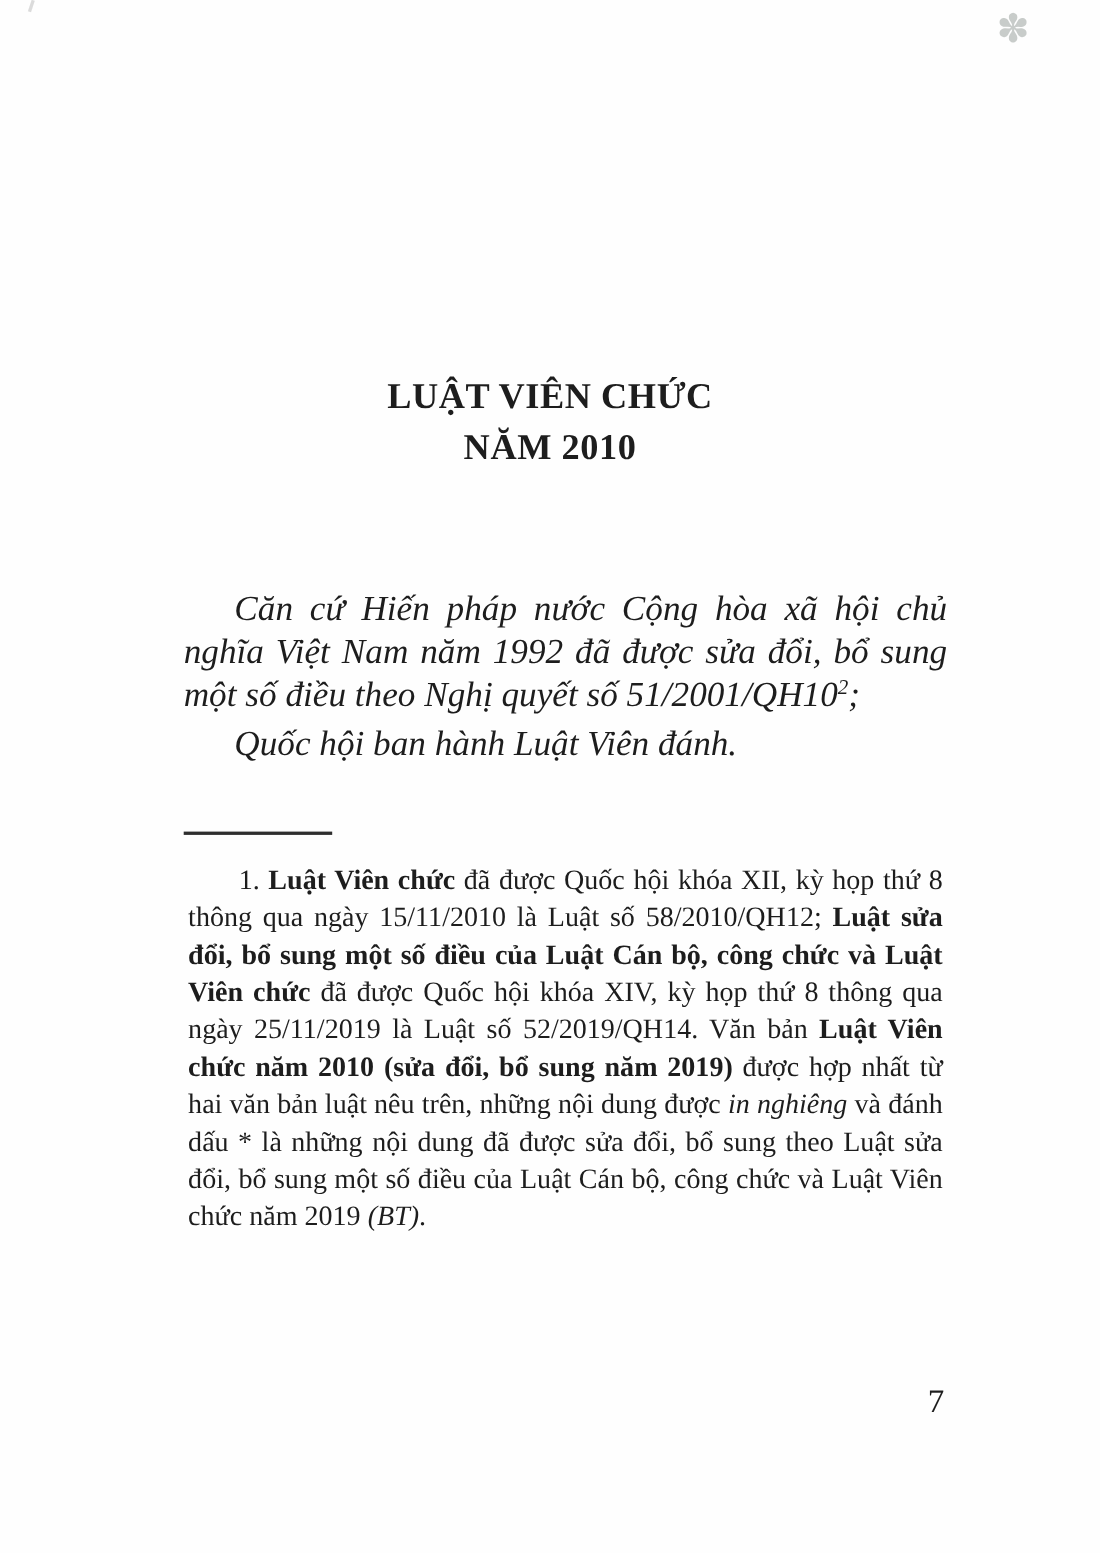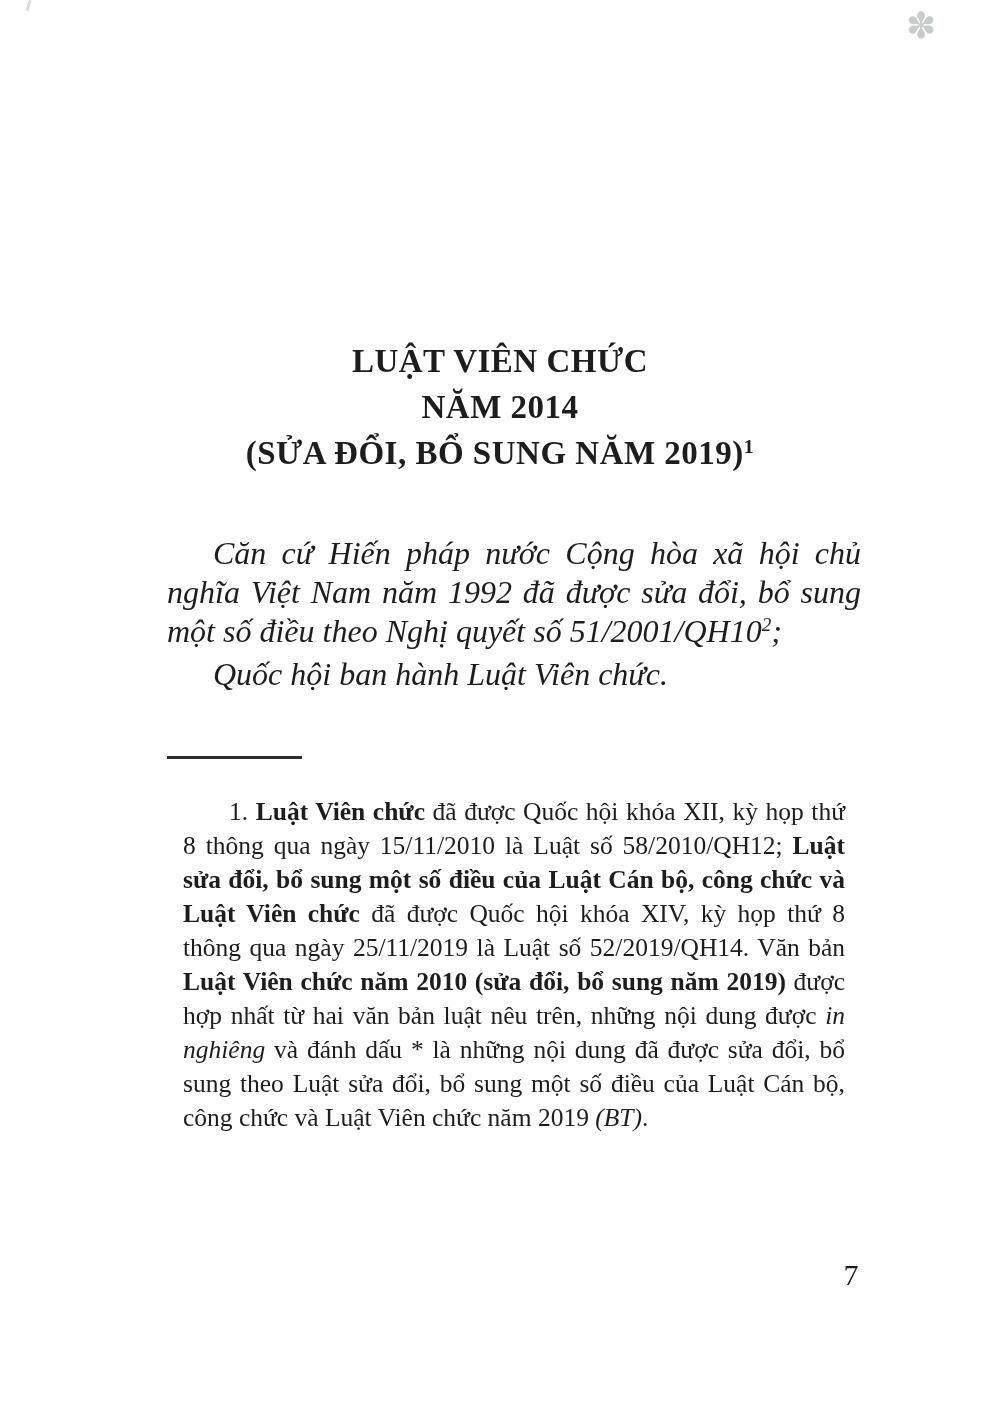--- a/index.html
+++ b/index.html
@@ -25,46 +25,45 @@
     font-style:italic;font-size:32px;line-height:39px;text-align:justify;
   }
   .preamble p{margin:0;text-indent:46px;}
   .footnote-rule{
     position:absolute;top:756px;left:167px;width:135px;height:3px;background:#2e2e2e;
   }
   .footnotes{
     position:absolute;top:779px;left:167px;width:694px;
     font-size:25.5px;line-height:34px;text-align:justify;
   }
-  .footnotes p{margin:16px;text-indent:46px;}
+  .footnotes p{margin:4px;text-indent:46px;}
   .page-number{
     position:absolute;top:1258px;left:828px;width:46px;text-align:center;font-size:30px;
   }
   .b{font-weight:bold;}
   .i{font-style:italic;}
   .sup{font-size:.6em;position:relative;top:-.55em;}
 </style>
 </head>
 <body>
 
 <div class="page">
 
   <div class="corner-mark"></div>
 
   <div class="watermark">✽</div>
 
   <header class="title-block">
     <div>LUẬT VIÊN CHỨC</div>
-    <div>NĂM 2014</div>
-    <div><span>(SỬA ĐỔI, BỔ SUNG NĂM 2019)</span><span class="sup">1</span></div>
+    <div>NĂM 2010</div>
   </header>
 
   <section class="preamble">
     <p><span>Căn cứ Hiến pháp nước Cộng hòa xã hội chủ nghĩa Việt Nam năm 1992 đã được sửa đổi, bổ sung một số điều theo Nghị quyết số 51/2001/QH10</span><span class="sup">2</span><span>;</span></p>
-    <p><span>Quốc hội ban hành Luật Viên chức.</span></p>
+    <p><span>Quốc hội ban hành Luật Viên đánh.</span></p>
   </section>
 
   <div class="footnote-rule"></div>
 
   <section class="footnotes">
     <p><span>1. </span><span class="b">Luật Viên chức</span><span> đã được Quốc hội khóa XII, kỳ họp thứ 8 thông qua ngày 15/11/2010 là Luật số 58/2010/QH12; </span><span class="b">Luật sửa đổi, bổ sung một số điều của Luật Cán bộ, công chức và Luật Viên chức</span><span> đã được Quốc hội khóa XIV, kỳ họp thứ 8 thông qua ngày 25/11/2019 là Luật số 52/2019/QH14. Văn bản </span><span class="b">Luật Viên chức năm 2010 (sửa đổi, bổ sung năm 2019)</span><span> được hợp nhất từ hai văn bản luật nêu trên, những nội dung được </span><span class="i">in nghiêng</span><span> và đánh dấu * là những nội dung đã được sửa đổi, bổ sung theo Luật sửa đổi, bổ sung một số điều của Luật Cán bộ, công chức và Luật Viên chức năm 2019 </span><span class="i">(BT)</span><span>.</span></p>
   </section>
 
   <div class="page-number">7</div>
 

